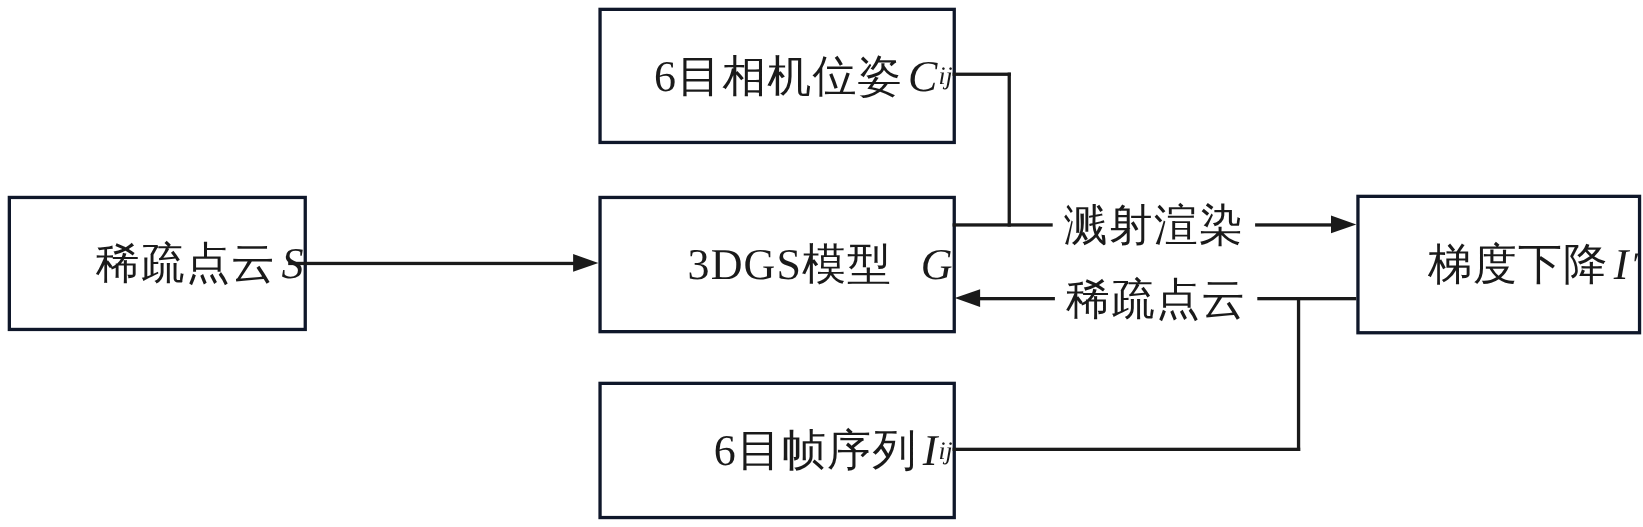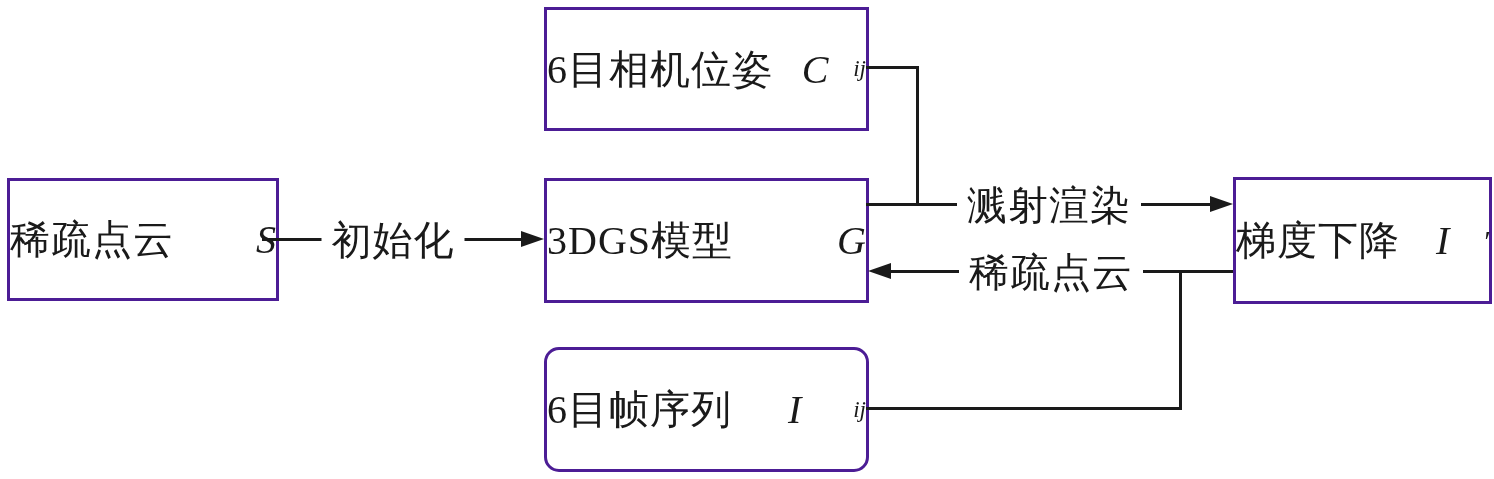--- a/index.html
+++ b/index.html
@@ -8,25 +8,25 @@
     width: 1494px;
     height: 479px;
     background: #ffffff;
     overflow: hidden;
     font-family: "Liberation Serif", "DejaVu Serif", serif;
     color: #1a1a1a;
   }
   .box {
     position: absolute;
     box-sizing: border-box;
-    border: 3px solid #4c1d95;
+    border: 3px solid #0f172a;
     background: #ffffff;
     display: flex;
     align-items: center;
-    justify-content: space-between;
+    justify-content: flex-end;
     white-space: nowrap;
   }
   .cjk {
     font-size: 40px;
     letter-spacing: 1px;
   }
   .math {
     font-style: italic;
     font-size: 40px;
     margin-left: 5px;
@@ -65,21 +65,21 @@
     padding: 0 10px;
     font-size: 40px;
     white-space: nowrap;
     z-index: 2;
     letter-spacing: 1px;
   }
   
   #box-sparse { left: 7px;    top: 178px; width: 272px; height: 123px; }
   #box-camera { left: 544px;  top: 7px;   width: 325px; height: 124px; }
   #box-model  { left: 544px;  top: 178px; width: 325px; height: 125px; gap: 21px; }
-  #box-frames { left: 544px;  top: 347px; width: 325px; height: 125px; border-radius: 15px; }
+  #box-frames { left: 544px;  top: 347px; width: 325px; height: 125px; }
   #box-render { left: 1233px; top: 177px; width: 259px; height: 127px; }
   
   #init-line     { left: 262px;  top: 238px; width: 266px; }
   #init-arrow    { left: 521px;  top: 231px; }
   #camera-stub-h { left: 866px;  top: 66px;  width: 53px; }
   #camera-stub-v { left: 916px;  top: 66px;  height: 140px; }
   #splat-line    { left: 866px;  top: 203px; width: 346px; }
   #splat-arrow   { left: 1210px; top: 196px; }
   #grad-line     { left: 890px;  top: 270px; width: 343px; }
   #grad-arrow    { left: 868px;  top: 263px; }
@@ -118,21 +118,20 @@
   </div>
 
   <div class="box" id="box-render">
     <span class="cjk">梯度下降</span>
       <span class="math">I</span>
       <span class="mprime">′</span>
   </div>
 
   <div class="hline" id="init-line"></div>
   <div class="arrow right" id="init-arrow"></div>
-  <span class="edge-label" id="lab-init">初始化</span>
 
   <div class="hline" id="camera-stub-h"></div>
   <div class="vline" id="camera-stub-v"></div>
 
   <div class="hline" id="splat-line"></div>
   <div class="arrow right" id="splat-arrow"></div>
   <span class="edge-label" id="lab-splat">溅射渲染</span>
 
   <div class="hline" id="grad-line"></div>
   <div class="arrow left" id="grad-arrow"></div>

